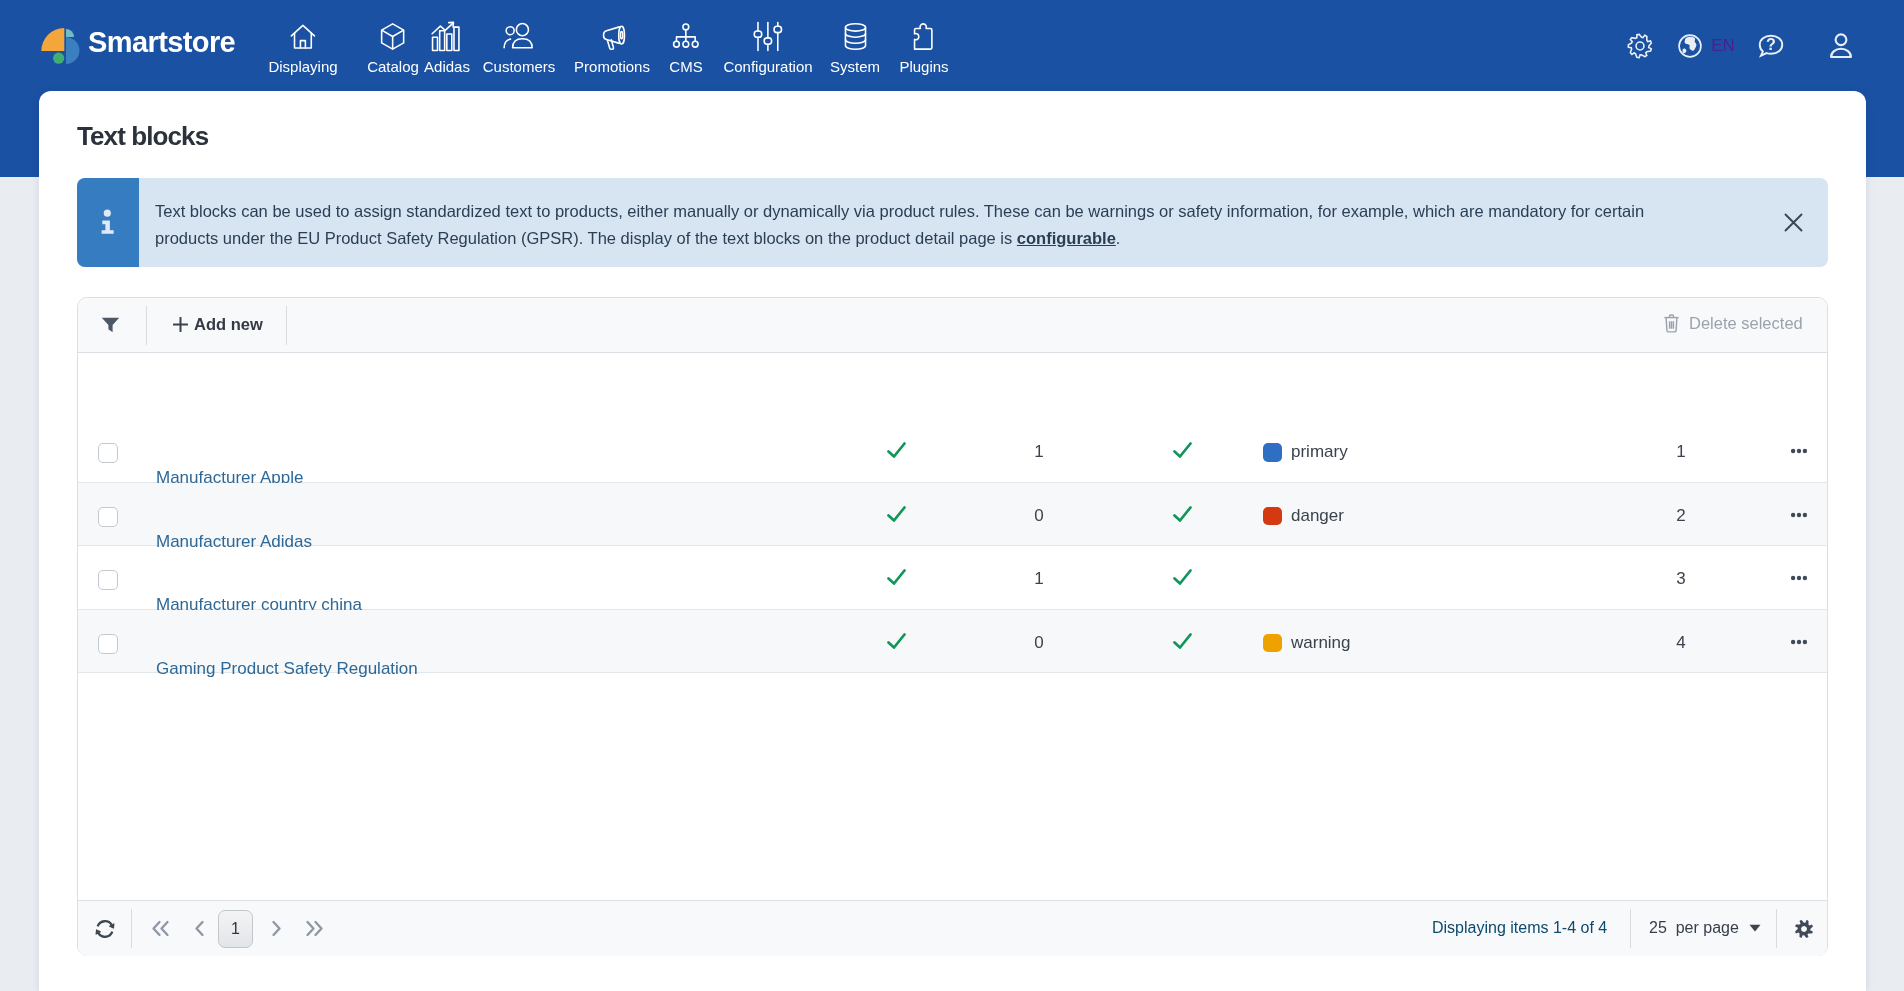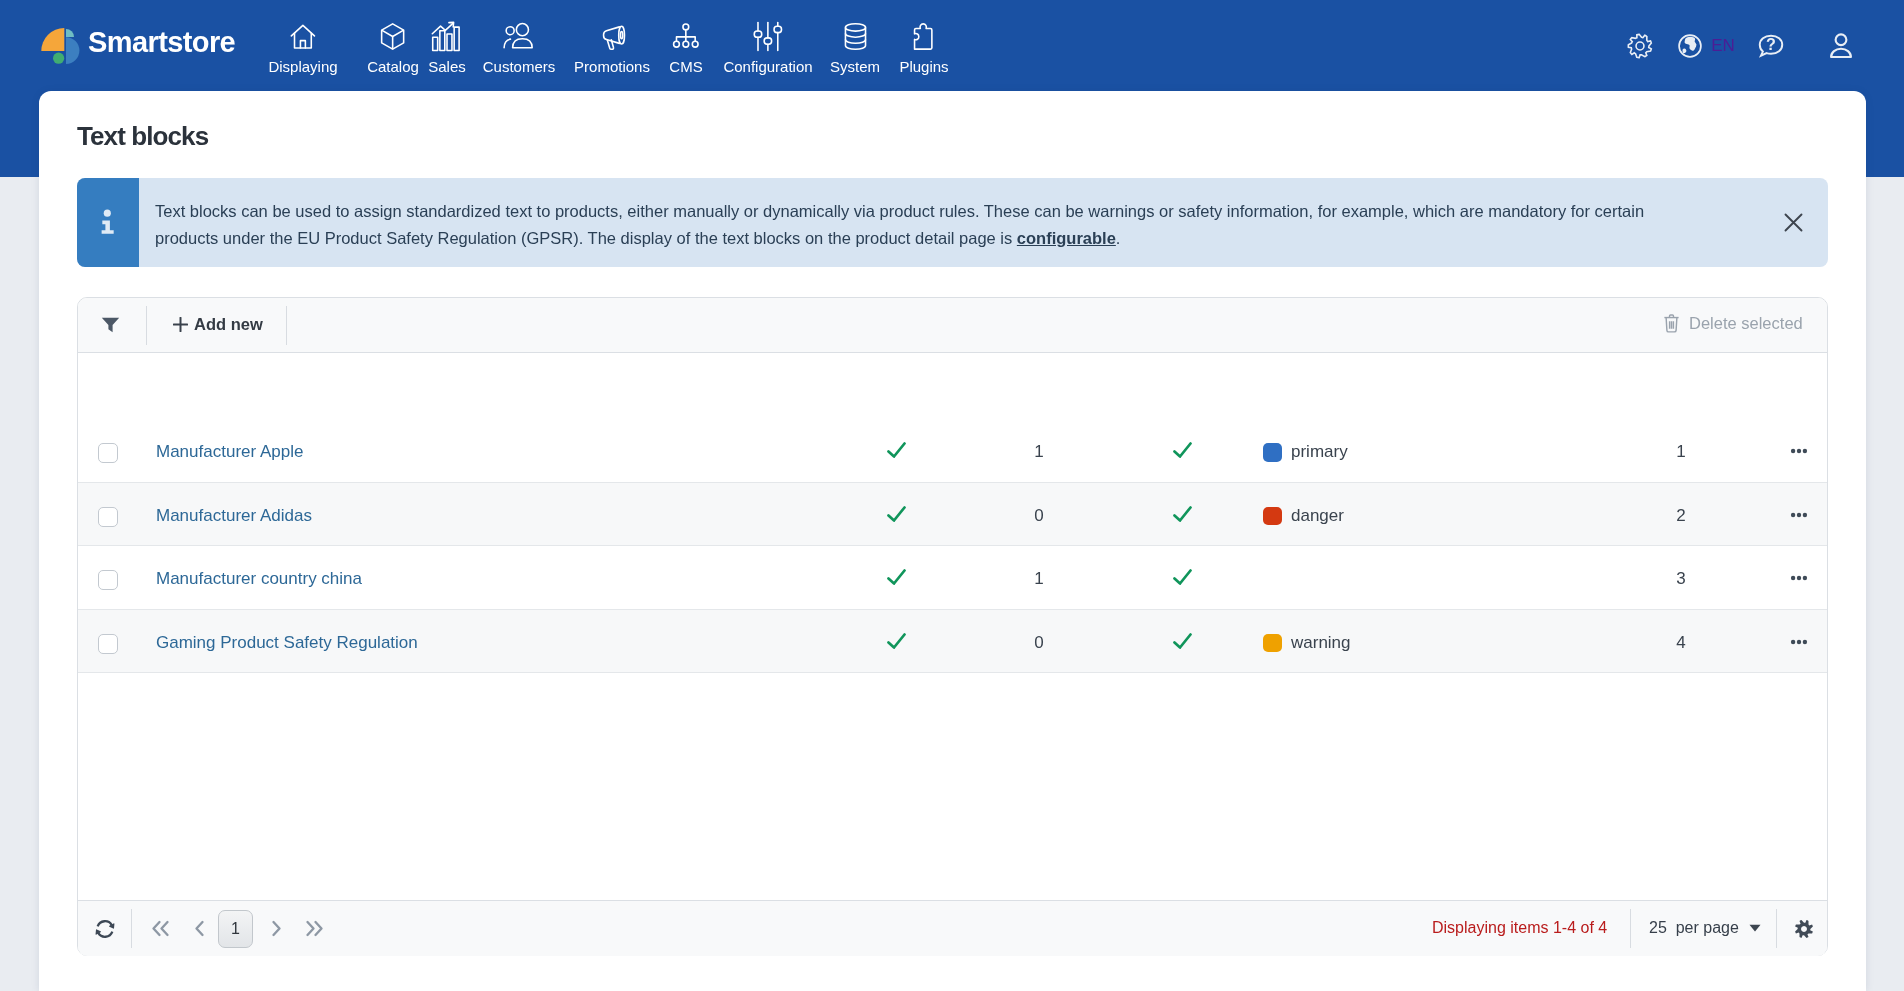--- a/index.html
+++ b/index.html
@@ -26,27 +26,27 @@
 #thead  { position:absolute; left:0; top:56px; width:1749px; height:64px; background:#f7f8f9; border-bottom:1px solid #dbdfe4; }
 #gfoot  { top:602px; height:56px; border-radius:0 0 9px 9px; border-top:1px solid #dbdfe4; }
 .vsep { position:absolute; top:8px; width:1px; height:39px; background:#d8dce1; }
 .row { position:absolute; left:0; width:1749px; height:63.6px; }
 .row.alt { background:#f7f8f9; }
 .rborder { border-bottom:1px solid #e4e7ea; }
 .cb { position:absolute; left:20px; width:20px; height:20px; border:1px solid #c3c9d0; border-radius:5px; background:#fff; }
 .hlbl { position:absolute; font-size:16px; font-weight:700; color:#333a42; white-space:nowrap; }
 .c { transform:translateX(-50%); }
 .cell { position:absolute; font-size:17px; color:#3a434e; white-space:nowrap; }
-.link { color:#2d6897; }
+.link { color:#2d6897;margin-top:26px; }
 .chip { position:absolute; width:18.5px; height:18.5px; border-radius:5px; }
 .chiplbl { position:absolute; left:1213px; font-size:17px; color:#3a434e; }
 .dots { position:absolute; left:1721px; transform:translateX(-50%); }
 
 .pagebtn { position:absolute; left:140px; top:9px; width:35px; height:38px; line-height:36px; border:1px solid #c2c7cc; border-radius:7px; background:linear-gradient(#f3f4f5,#e2e5e8); font-size:16px; color:#30363d; text-align:center; }
-#dispitems { position:absolute; left:1354px; top:18px; font-size:16px; color:#b91c1c; }
+#dispitems { position:absolute; left:1354px; top:18px; font-size:16px; color:#0c4a6e; }
 #perpage { position:absolute; left:1571px; top:18px; font-size:16px; color:#363f4a; }
 </style>
 </head>
 <body>
 <div id="topband"></div>
 
 <svg style="position:absolute;left:41px;top:28px" width="40" height="37" viewBox="0 0 40 37">
   <path d="M23.3 23 L23.3 0 A23 23 0 0 0 0.3 23 Z" fill="#f5a63a"></path>
   <path d="M25 9 L25 1 A8 8 0 0 1 33 9 Z" fill="#6fbdc3"></path>
   <path d="M25 9.2 a13.4 13.4 0 0 1 0 26.8 Z" fill="#3c7fc0"></path>
@@ -72,21 +72,21 @@
 </div>
 <div class="navitem" style="left:447px">
   <svg width="33" height="33" viewBox="0 0 24 24" fill="none" stroke="#fff" stroke-width="1.15" stroke-linecap="round" stroke-linejoin="round">
       <path d="M1.8 12.6 v9.6 h3.6 v-9.6 z"></path>
       <path d="M7 7.8 v14.4 h3.6 v-14.4 z"></path>
       <path d="M12.2 10.2 v12 h3.6 v-12 z"></path>
       <path d="M17.4 5.2 v17 h3.6 v-17 z"></path>
       <path d="M1.5 10 L7.5 4.5 L11 7.5 L16.5 2.5"></path>
       <path d="M13.6 1.9 l3.4-.2 -.3 3.4"></path>
     </svg>
-  <span class="lbl">Sales</span>
+  <span class="lbl">Adidas</span>
 </div>
 <div class="navitem" style="left:519px">
   <svg width="33" height="33" viewBox="0 0 24 24" fill="none" stroke="#fff" stroke-width="1.15" stroke-linecap="round" stroke-linejoin="round">
       <circle cx="14.3" cy="7" r="4.4"></circle>
       <path d="M7.2 20.2 c0-4.4 2.9-6.6 7.1-6.6 s7.1 2.2 7.1 6.6 z" stroke-linejoin="round"></path>
       <circle cx="5.4" cy="7.8" r="2.9"></circle>
       <path d="M1 20.2 c0.1-3.8 1.9-5.9 4.6-6.3"></path>
     </svg>
   <span class="lbl">Customers</span>
 </div>

